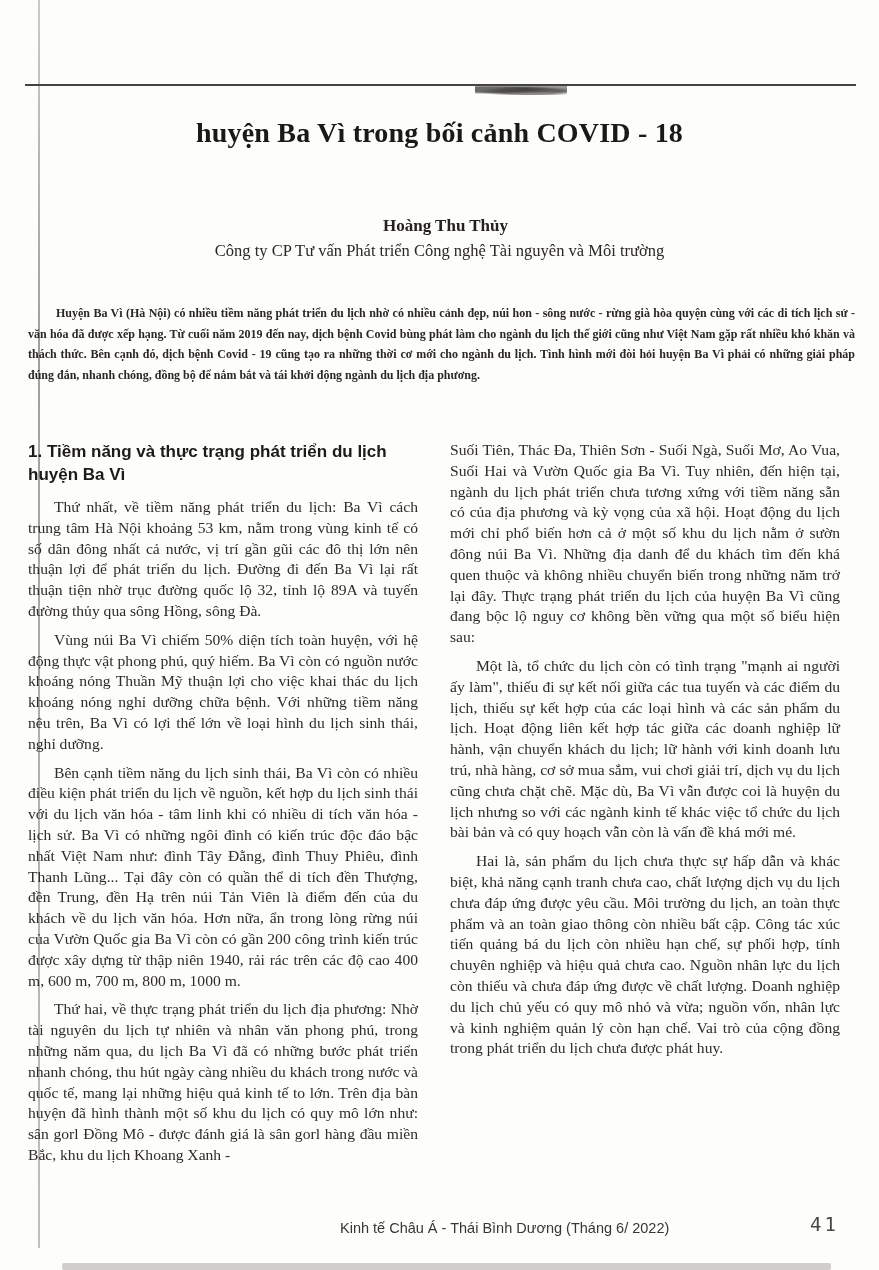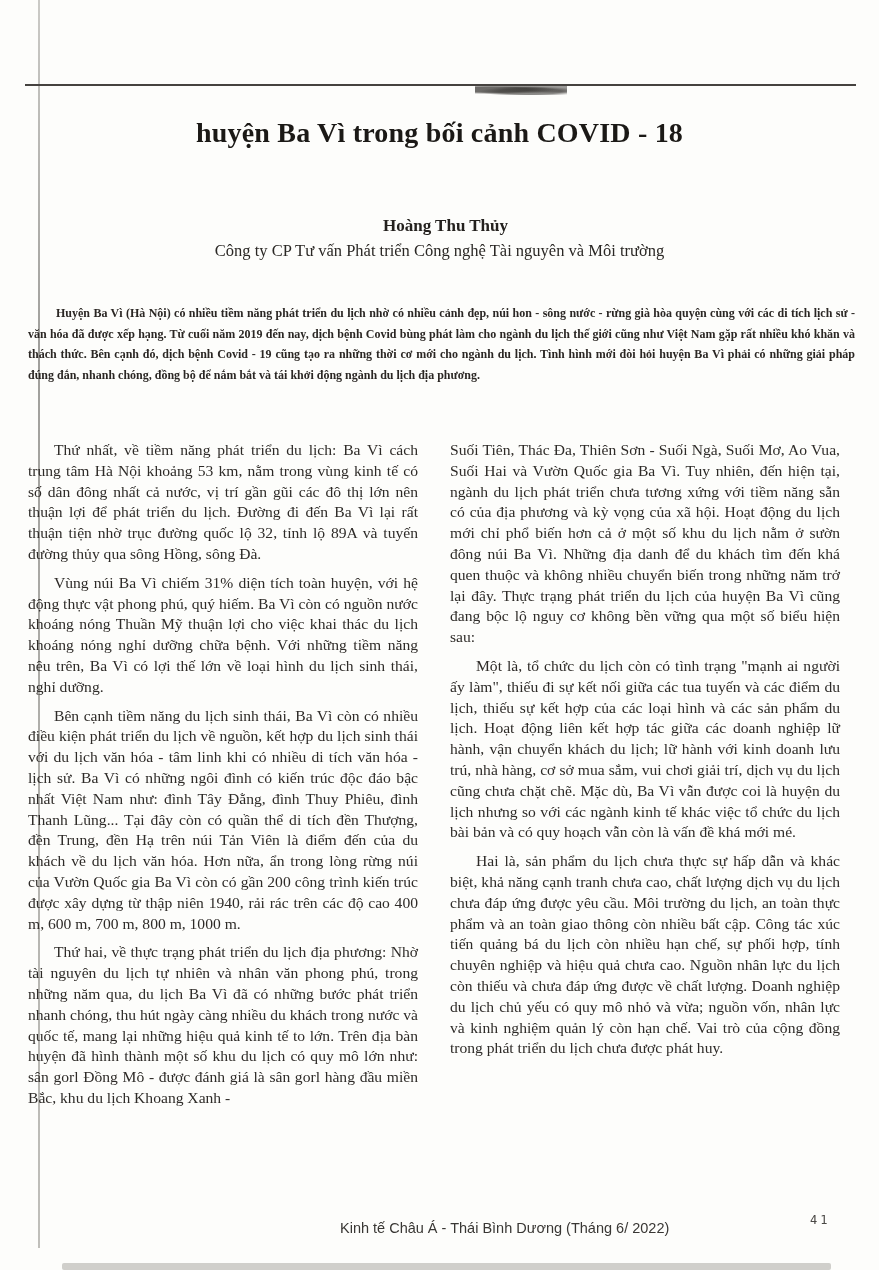--- a/index.html
+++ b/index.html
@@ -59,21 +59,21 @@
   .col p { margin:0 16px 8px 0; text-indent:26px; }
   .col p.no-indent { text-indent:0; }
   .footer-journal {
     position:absolute; top:1220px; left:340px;
     font-family:"Liberation Sans", sans-serif;
     font-size:14.5px; color:#393734;text-align:center;
   }
   .footer-page-number {
     position:absolute; top:1213px; left:810px;
     font-family:"DejaVu Sans Mono", monospace;
-    font-size:12px; letter-spacing:3px; color:#4a4845;
+    font-size:19px; letter-spacing:3px; color:#4a4845;
   }
   .bottom-bar {
     position:absolute; bottom:0; left:62px; right:48px; height:7px;
     background:#bcbbb6; opacity:.7; border-radius:2px;
   }
 </style>
 </head>
 <body>
 
 <div class="page">
@@ -86,22 +86,23 @@
     <span style="display:block">huyện Ba Vì trong bối cảnh COVID - 18</span>
   </div>
 
   <div class="author">Hoàng Thu Thủy</div>
   <div class="affiliation">Công ty CP Tư vấn Phát triển Công nghệ Tài nguyên và Môi trường</div>
 
   <div class="abstract">Huyện Ba Vì (Hà Nội) có nhiều tiềm năng phát triển du lịch nhờ có nhiều cảnh đẹp, núi hon - sông nước - rừng già hòa quyện cùng với các di tích lịch sử - văn hóa đã được xếp hạng. Từ cuối năm 2019 đến nay, dịch bệnh Covid bùng phát làm cho ngành du lịch thế giới cũng như Việt Nam gặp rất nhiều khó khăn và thách thức. Bên cạnh đó, dịch bệnh Covid - 19 cũng tạo ra những thời cơ mới cho ngành du lịch. Tình hình mới đòi hỏi huyện Ba Vì phải có những giải pháp đúng đắn, nhanh chóng, đồng bộ để nắm bắt và tái khởi động ngành du lịch địa phương.</div>
 
   <div class="columns">
     <div class="col">
+      <h2>1. Tiềm năng và thực trạng phát triển du lịch huyện Ba Vì</h2>
       <p>Thứ nhất, về tiềm năng phát triển du lịch: Ba Vì cách trung tâm Hà Nội khoảng 53 km, nằm trong vùng kinh tế có số dân đông nhất cả nước, vị trí gần gũi các đô thị lớn nên thuận lợi để phát triển du lịch. Đường đi đến Ba Vì lại rất thuận tiện nhờ trục đường quốc lộ 32, tỉnh lộ 89A và tuyến đường thủy qua sông Hồng, sông Đà.</p>
-      <p>Vùng núi Ba Vì chiếm 31% diện tích toàn huyện, với hệ động thực vật phong phú, quý hiếm. Ba Vì còn có nguồn nước khoáng nóng Thuần Mỹ thuận lợi cho việc khai thác du lịch khoáng nóng nghỉ dưỡng chữa bệnh. Với những tiềm năng nêu trên, Ba Vì có lợi thế lớn về loại hình du lịch sinh thái, nghỉ dưỡng.</p>
+      <p>Vùng núi Ba Vì chiếm 50% diện tích toàn huyện, với hệ động thực vật phong phú, quý hiếm. Ba Vì còn có nguồn nước khoáng nóng Thuần Mỹ thuận lợi cho việc khai thác du lịch khoáng nóng nghỉ dưỡng chữa bệnh. Với những tiềm năng nêu trên, Ba Vì có lợi thế lớn về loại hình du lịch sinh thái, nghỉ dưỡng.</p>
       <p>Bên cạnh tiềm năng du lịch sinh thái, Ba Vì còn có nhiều điều kiện phát triển du lịch về nguồn, kết hợp du lịch sinh thái với du lịch văn hóa - tâm linh khi có nhiều di tích văn hóa - lịch sử. Ba Vì có những ngôi đình có kiến trúc độc đáo bậc nhất Việt Nam như: đình Tây Đằng, đình Thuy Phiêu, đình Thanh Lũng... Tại đây còn có quần thể di tích đền Thượng, đền Trung, đền Hạ trên núi Tản Viên là điểm đến của du khách về du lịch văn hóa. Hơn nữa, ẩn trong lòng rừng núi của Vườn Quốc gia Ba Vì còn có gần 200 công trình kiến trúc được xây dựng từ thập niên 1940, rải rác trên các độ cao 400 m, 600 m, 700 m, 800 m, 1000 m.</p>
       <p>Thứ hai, về thực trạng phát triển du lịch địa phương: Nhờ tài nguyên du lịch tự nhiên và nhân văn phong phú, trong những năm qua, du lịch Ba Vì đã có những bước phát triển nhanh chóng, thu hút ngày càng nhiều du khách trong nước và quốc tế, mang lại những hiệu quả kinh tế to lớn. Trên địa bàn huyện đã hình thành một số khu du lịch có quy mô lớn như: sân gorl Đồng Mô - được đánh giá là sân gorl hàng đầu miền Bắc, khu du lịch Khoang Xanh -</p>
     </div>
     <div class="col">
       <p class="no-indent">Suối Tiên, Thác Đa, Thiên Sơn - Suối Ngà, Suối Mơ, Ao Vua, Suối Hai và Vườn Quốc gia Ba Vì. Tuy nhiên, đến hiện tại, ngành du lịch phát triển chưa tương xứng với tiềm năng sẵn có của địa phương và kỳ vọng của xã hội. Hoạt động du lịch mới chỉ phổ biến hơn cả ở một số khu du lịch nằm ở sườn đông núi Ba Vì. Những địa danh để du khách tìm đến khá quen thuộc và không nhiều chuyển biến trong những năm trở lại đây. Thực trạng phát triển du lịch của huyện Ba Vì cũng đang bộc lộ nguy cơ không bền vững qua một số biểu hiện sau:</p>
       <p>Một là, tổ chức du lịch còn có tình trạng "mạnh ai người ấy làm", thiếu đi sự kết nối giữa các tua tuyến và các điểm du lịch, thiếu sự kết hợp của các loại hình và các sản phẩm du lịch. Hoạt động liên kết hợp tác giữa các doanh nghiệp lữ hành, vận chuyển khách du lịch; lữ hành với kinh doanh lưu trú, nhà hàng, cơ sở mua sắm, vui chơi giải trí, dịch vụ du lịch cũng chưa chặt chẽ. Mặc dù, Ba Vì vẫn được coi là huyện du lịch nhưng so với các ngành kinh tế khác việc tổ chức du lịch bài bản và có quy hoạch vẫn còn là vấn đề khá mới mé.</p>
       <p>Hai là, sản phẩm du lịch chưa thực sự hấp dẫn và khác biệt, khả năng cạnh tranh chưa cao, chất lượng dịch vụ du lịch chưa đáp ứng được yêu cầu. Môi trường du lịch, an toàn thực phẩm và an toàn giao thông còn nhiều bất cập. Công tác xúc tiến quảng bá du lịch còn nhiều hạn chế, sự phối hợp, tính chuyên nghiệp và hiệu quả chưa cao. Nguồn nhân lực du lịch còn thiếu và chưa đáp ứng được về chất lượng. Doanh nghiệp du lịch chủ yếu có quy mô nhỏ và vừa; nguồn vốn, nhân lực và kinh nghiệm quản lý còn hạn chế. Vai trò của cộng đồng trong phát triển du lịch chưa được phát huy.</p>
     </div>
   </div>
 

